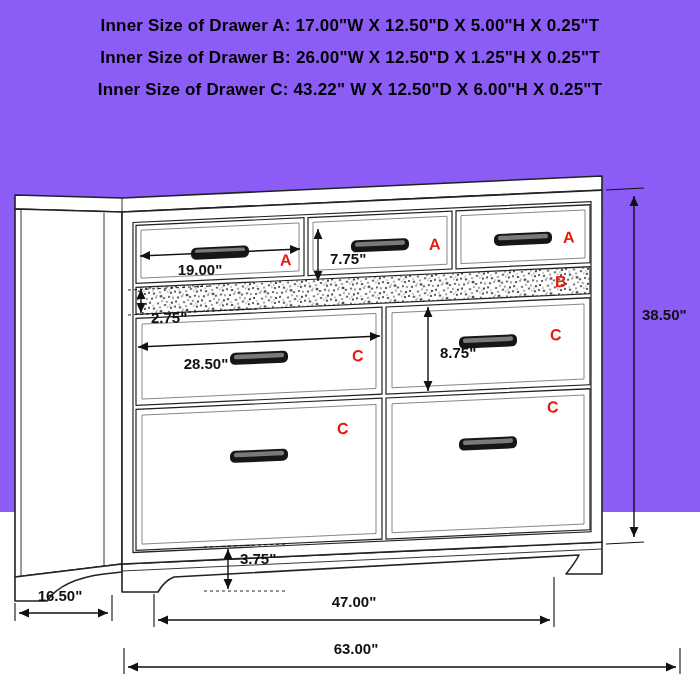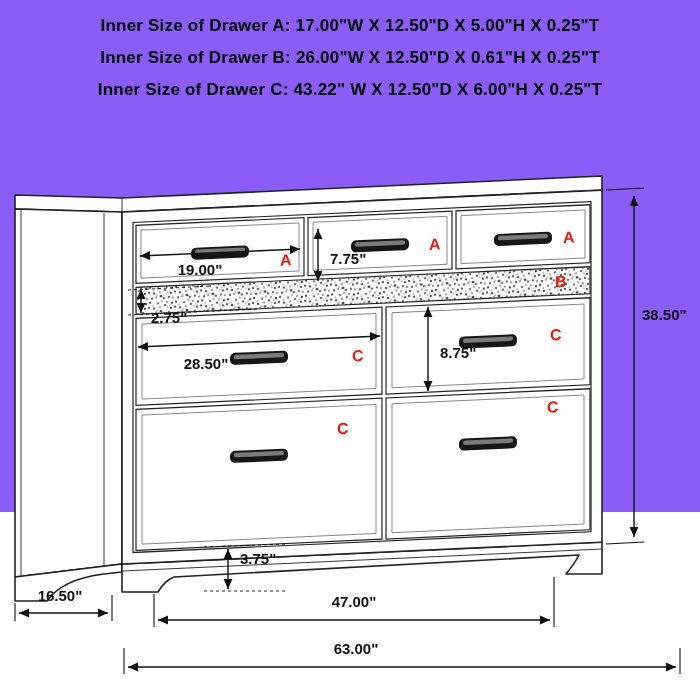--- a/index.html
+++ b/index.html
@@ -20,21 +20,21 @@
   .mid{text-anchor:middle;}
   .red-label{font:bold 16px "Liberation Sans",sans-serif;fill:var(--label-red,#e8190f);}
 </style>
 </head>
 <body>
 
 <div class="page">
 
   <div class="header">
     <p>Inner Size of Drawer A: 17.00"W X 12.50"D X 5.00"H X 0.25"T</p>
-    <p>Inner Size of Drawer B: 26.00"W X 12.50"D X 0.61"H X 0.25"T</p>
+    <p>Inner Size of Drawer B: 26.00"W X 12.50"D X 1.25"H X 0.25"T</p>
     <p>Inner Size of Drawer C: 43.22" W X 12.50"D X 6.00"H X 0.25"T</p>
   </div>
 
   <svg width="700" height="700" viewBox="0 0 700 700">
     <defs>
       <marker id="arr" viewBox="0 0 10 10" refX="9" refY="5" markerWidth="8" markerHeight="8" orient="auto-start-reverse">
         <path d="M0,1 L9,5 L0,9 Z" fill="#111"></path>
       </marker>
       <pattern id="speckle" width="26" height="15" patternUnits="userSpaceOnUse">
         <rect width="26" height="15" fill="#ffffff"></rect>

